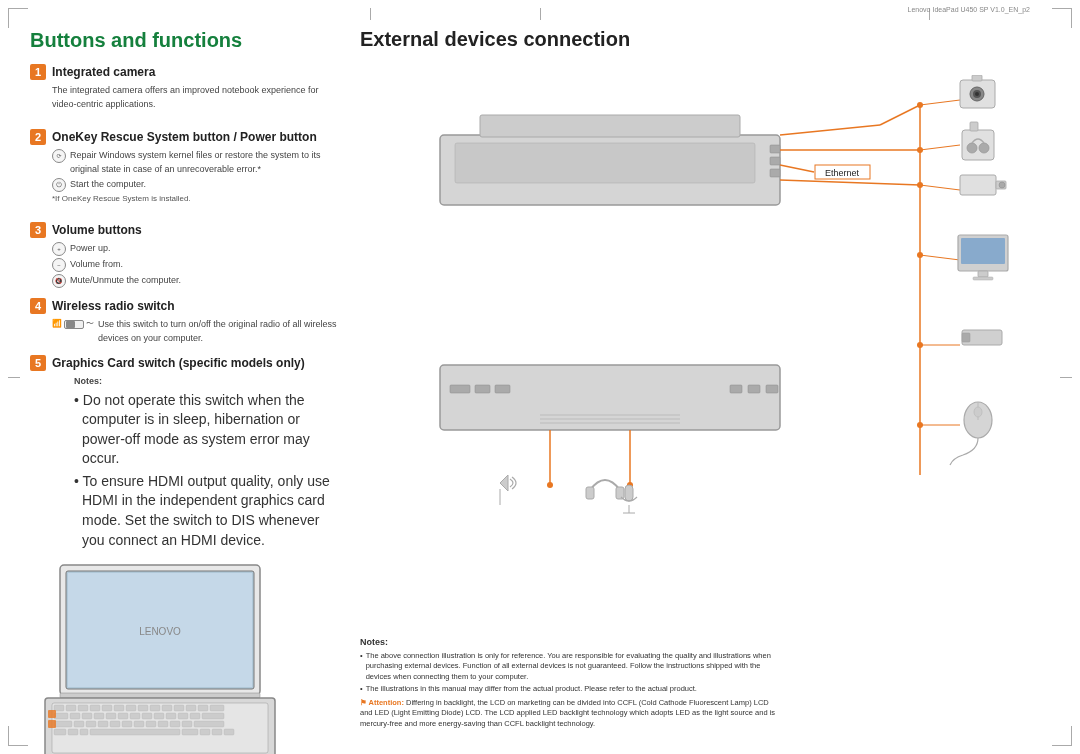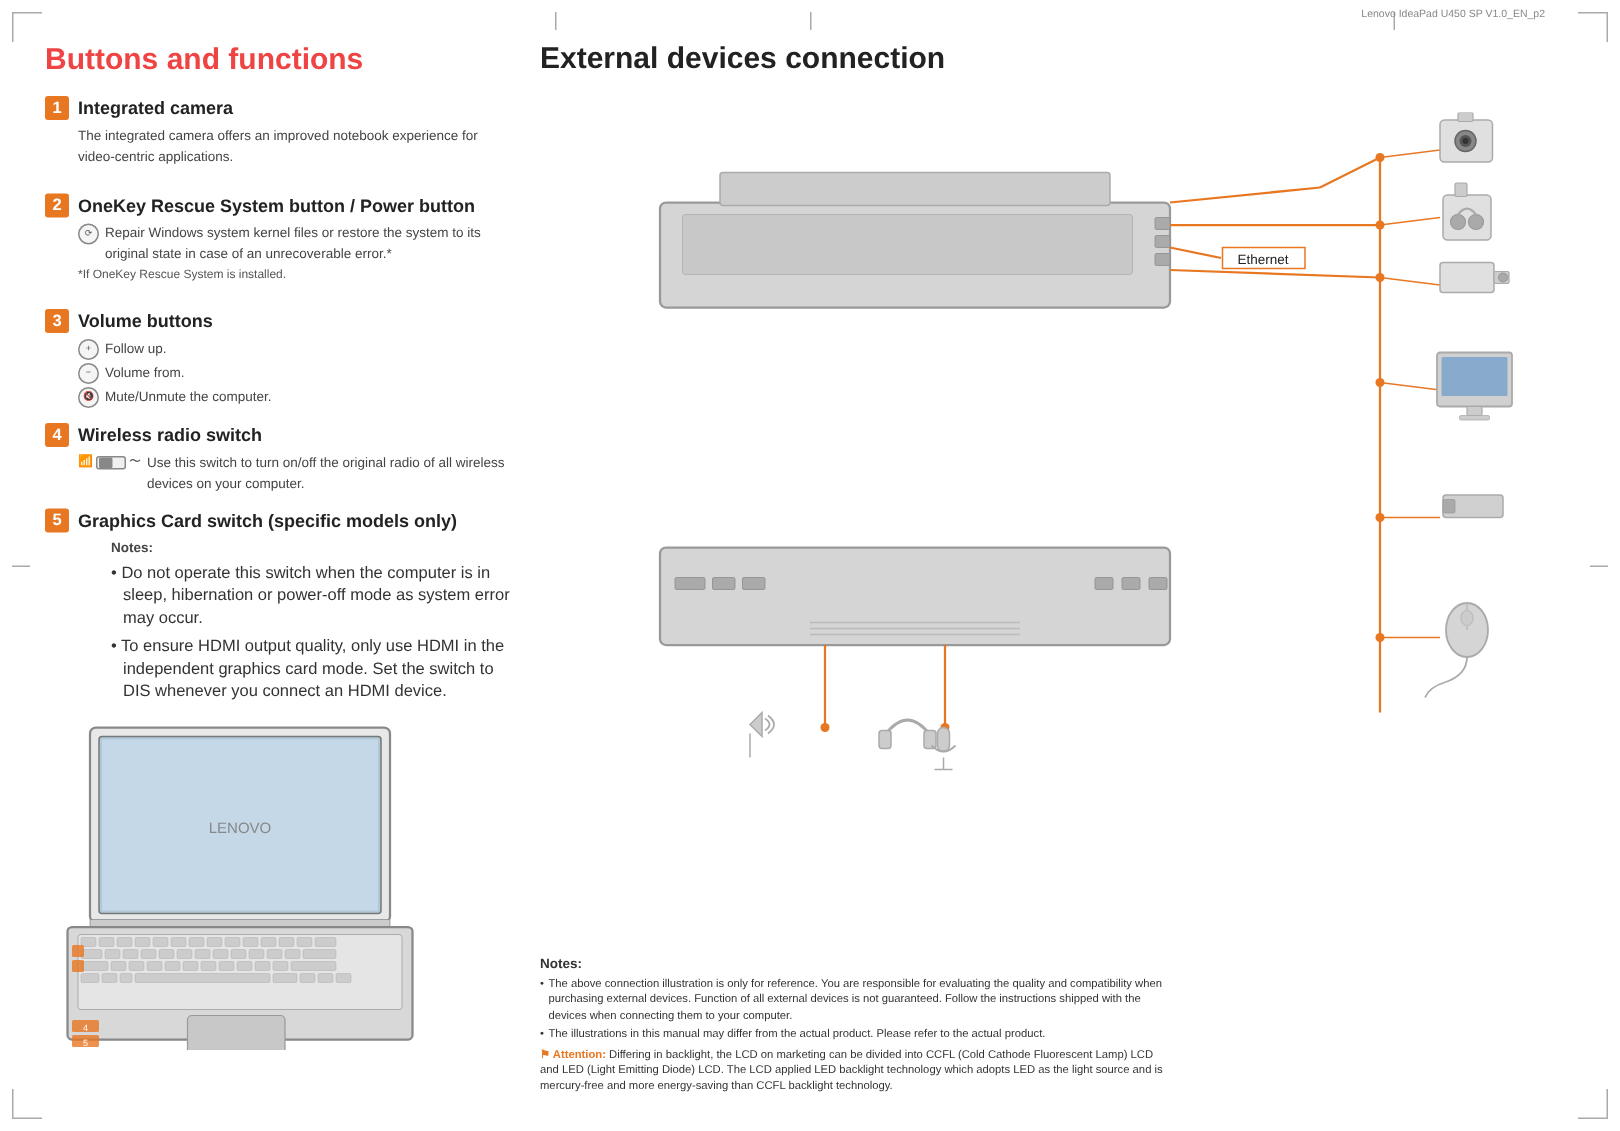--- a/index.html
+++ b/index.html
@@ -68,21 +68,21 @@
     
     .right-col {
       flex: 1;
       position: relative;
     }
 
     
     .page-title {
       font-size: 20px;
       font-weight: bold;
-      color: #ef4444;
+      color: #15803d;
       margin-bottom: 12px;
       line-height: 1.2;
     }
 
     
     .section {
       margin-bottom: 10px;
     }
 
     .section-header {
@@ -178,21 +178,21 @@
     .notes-box {
       margin-left: 22px;
       margin-top: 3px;
     }
     .notes-title {
       font-weight: bold;
       font-size: 9px;
       margin-bottom: 2px;
     }
     .notes-item {
-      font-size: 11px;
+      font-size: 14px;
       color: #333;
       margin-bottom: 3px;
       padding-left: 8px;
       text-indent: -8px;
       line-height: 1.4;
     }
 
     
     .laptop-area {
       position: relative;
@@ -308,33 +308,37 @@
     <div class="section">
       <div class="section-header">
         <div class="section-num">2</div>
         <div class="section-title">OneKey Rescue System button / Power button</div>
       </div>
       <div class="section-body">
         <div class="icon-row">
           <div class="btn-icon" style="font-size:6px;">⟳</div>
           <span>Repair Windows system kernel files or restore the system to its original state in case of an unrecoverable error.*</span>
         </div>
+        <div class="icon-row">
+          <div class="btn-icon" style="font-size:7px;">⏻</div>
+          <span>Start the computer.</span>
+        </div>
       </div>
       <div class="footnote">*If OneKey Rescue System is installed.</div>
     </div>
 
     <div class="section">
       <div class="section-header">
         <div class="section-num">3</div>
         <div class="section-title">Volume buttons</div>
       </div>
       <div class="section-body">
         <div class="icon-row">
           <div class="btn-icon" style="font-size:6px;">+</div>
-          <span>Follow up.</span>
+          <span>Power up.</span>
         </div>
         <div class="icon-row">
           <div class="btn-icon" style="font-size:6px;">−</div>
           <span>Volume from.</span>
         </div>
         <div class="icon-row">
           <div class="btn-icon" style="font-size:6px;">🔇</div>
           <span>Mute/Unmute the computer.</span>
         </div>
       </div>
@@ -588,21 +592,21 @@
           <line x1="-2" y1="28" x2="10" y2="28" stroke="#aaa" stroke-width="1"></line>
         </g>
 
       </svg>
     </div>
 
     <div class="bottom-notes" style="position: absolute; bottom: 5px; left: 0; width: 420px; font-size: 7.5px; line-height: 1.4;">
       <div class="notes-title">Notes:</div>
       <div style="display:flex; gap:3px; margin-bottom:2px;">
         <span>•</span>
-        <span>The above connection illustration is only for reference. You are responsible for evaluating the quality and compatibility when purchasing external devices. Function of all external devices is not guaranteed. Follow the instructions shipped with the devices when connecting them to your computer.</span>
+        <span>The above connection illustration is only for reference. You are responsible for evaluating the quality and illustrations when purchasing external devices. Function of all external devices is not guaranteed. Follow the instructions shipped with the devices when connecting them to your computer.</span>
       </div>
       <div style="display:flex; gap:3px; margin-bottom:2px;">
         <span>•</span>
         <span>The illustrations in this manual may differ from the actual product. Please refer to the actual product.</span>
       </div>
       <div style="margin-top:3px;">
         <span class="attention-title" style="color:#e87722; font-weight:bold;">⚑ <span>Attention:</span></span>
         <span>Differing in backlight, the LCD on marketing can be divided into CCFL (Cold Cathode Fluorescent Lamp) LCD and LED (Light Emitting Diode) LCD. The LCD applied LED backlight technology which adopts LED as the light source and is mercury-free and more energy-saving than CCFL backlight technology.</span>
       </div>
     </div>

